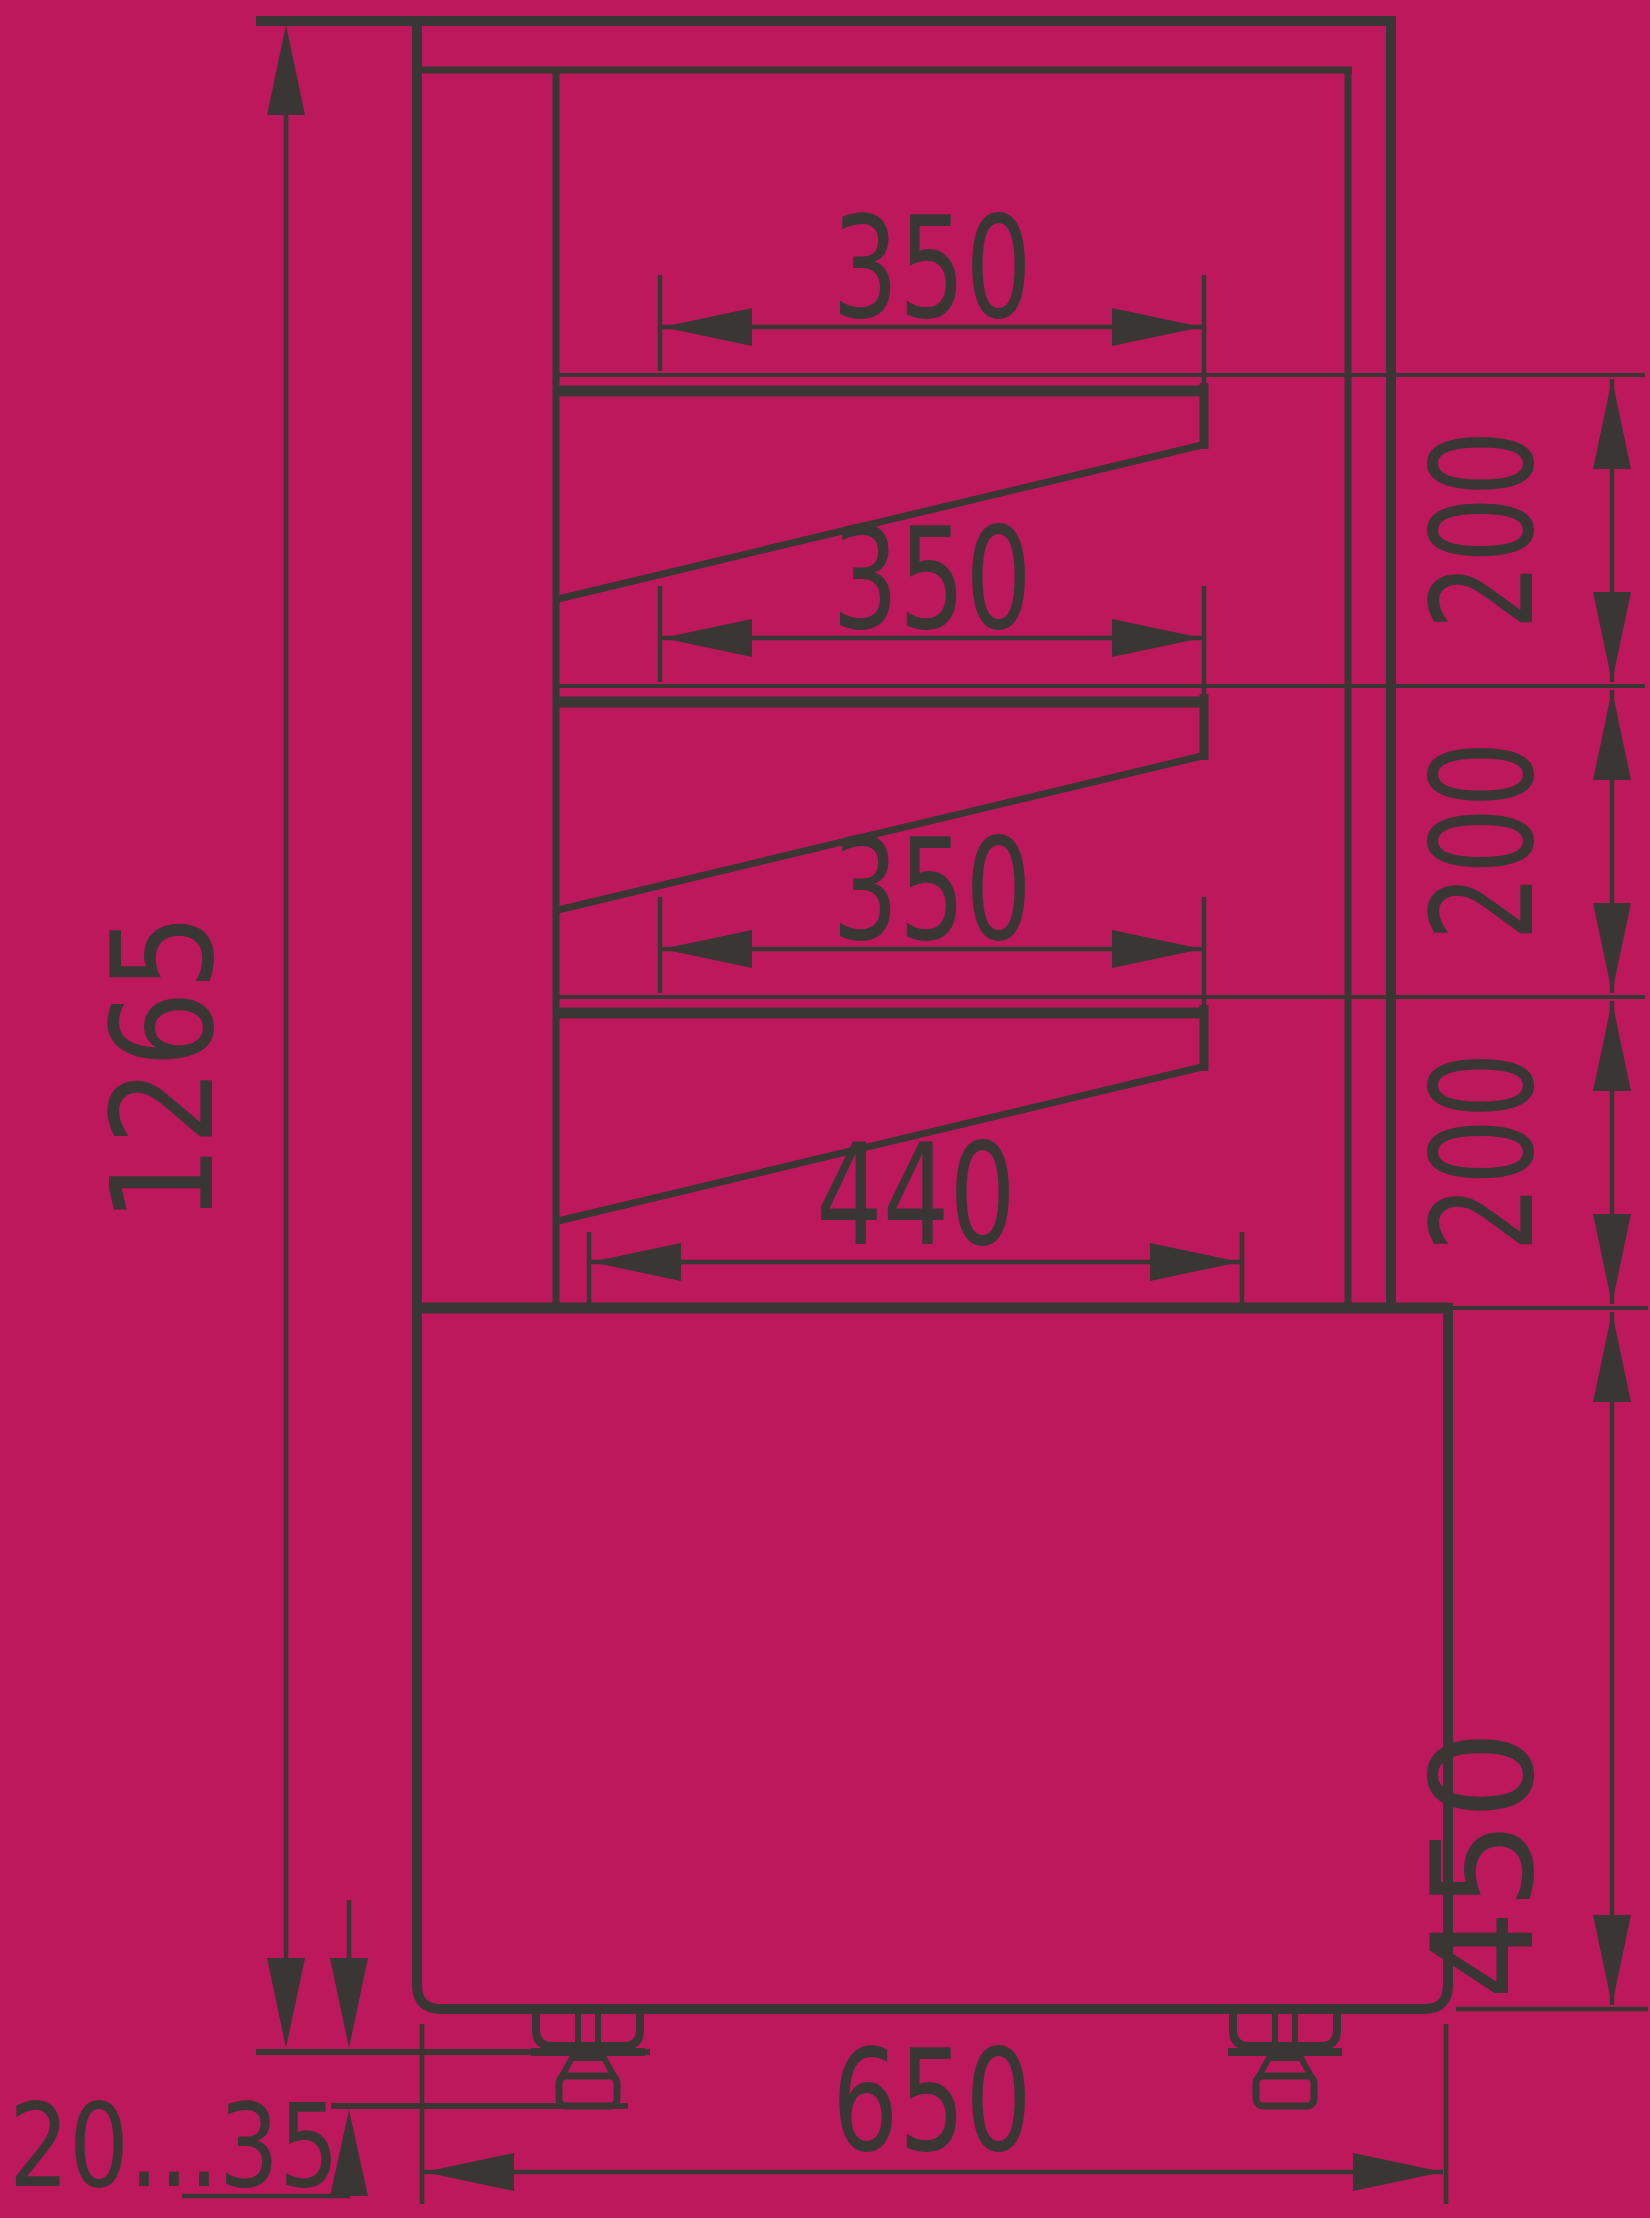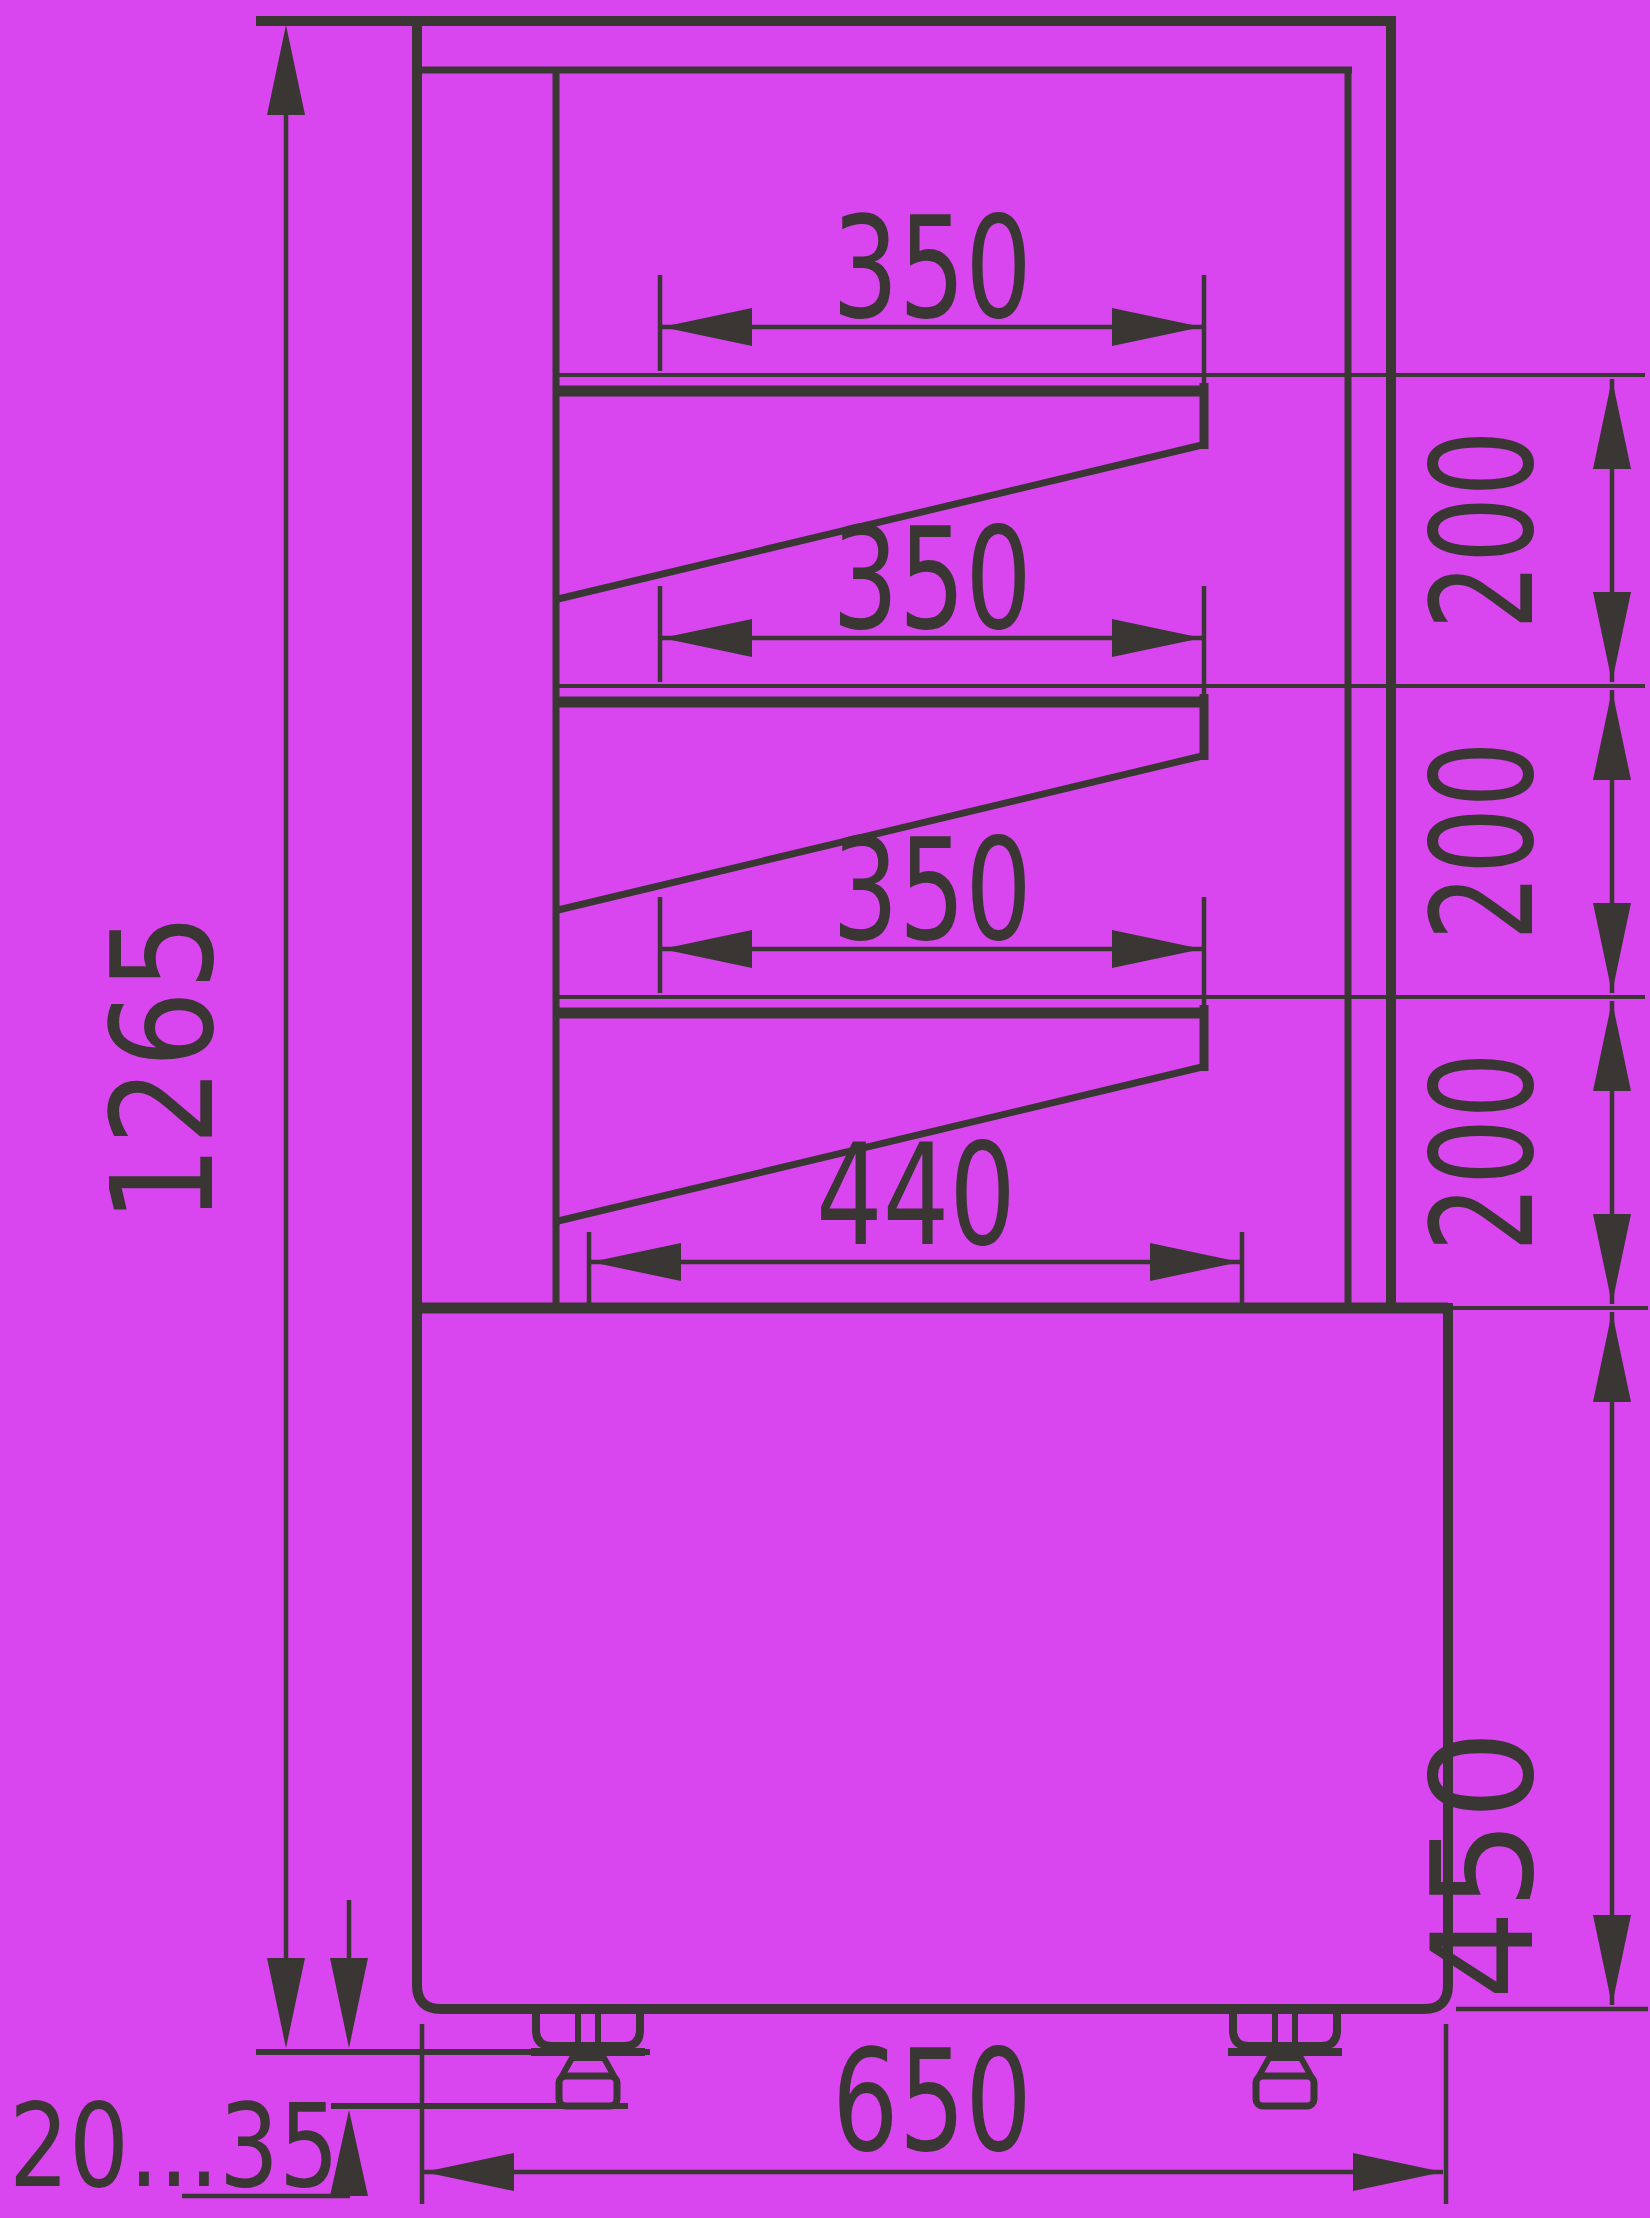--- a/index.html
+++ b/index.html
@@ -4,21 +4,21 @@
 <style>
   html, body {
     margin: 0;
     padding: 0;
     background: #ffffff;
   }
   .stage {
     width: 1650px;
     height: 2218px;
     margin: 0 auto;
-    background: #d946ef;
+    background: #be185d;
     position: relative;
   }
   svg { display: block; width: 100%; height: 100%; }
 
   .ln   { stroke: #3a3633; fill: none; stroke-linecap: butt; }
   .w4   { stroke-width: 4; }
   .w45  { stroke-width: 4.5; }
   .w6   { stroke-width: 6; }
   .w7   { stroke-width: 7; }
   .w8   { stroke-width: 8; }

